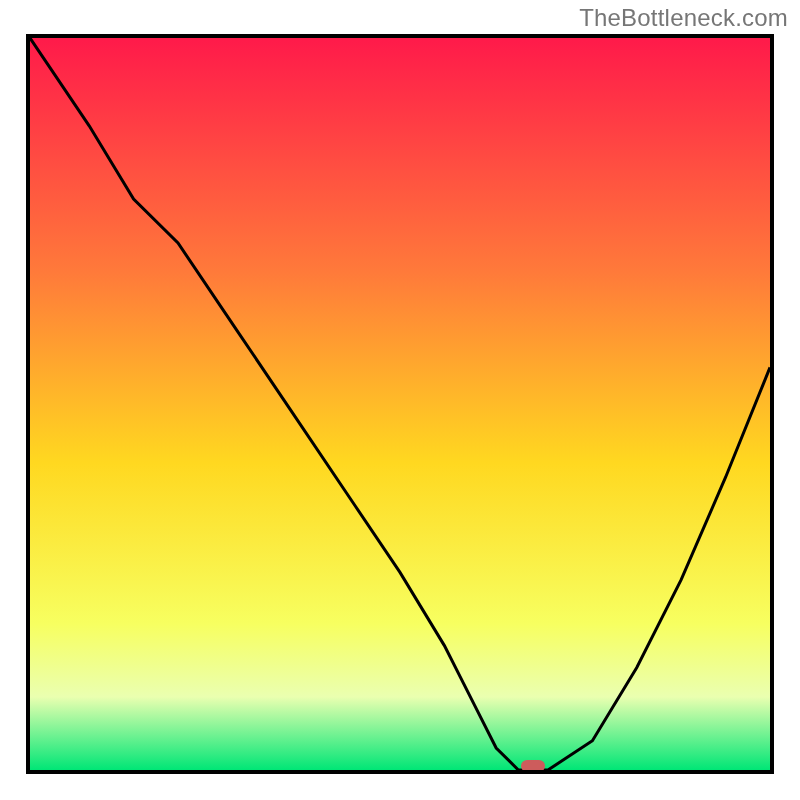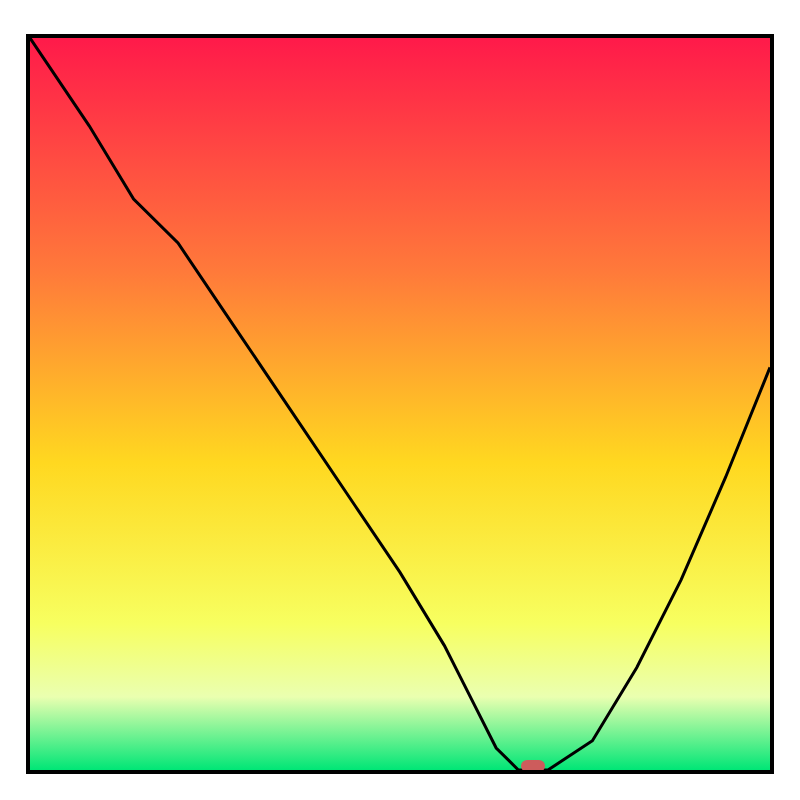--- a/index.html
+++ b/index.html
@@ -55,20 +55,21 @@
     background: #cd5c5c;
     border-radius: 6px;
     transform: translate(-50%, -50%);
   }
 </style>
 </head>
 <body>
 
 <div class="container">
 
+  <div class="watermark">TheBottleneck.com</div>
 
   <div class="plot-frame">
 
     <svg class="gradient-bg" viewBox="0 0 740 732" preserveAspectRatio="none">
       <defs>
         <linearGradient id="bg-grad" x1="0" y1="0" x2="0" y2="1">
             <stop offset="0%" stop-color="#ff1a4a"></stop>
             <stop offset="32%" stop-color="#ff7a3a"></stop>
             <stop offset="58%" stop-color="#ffd820"></stop>
             <stop offset="80%" stop-color="#f7ff60"></stop>

